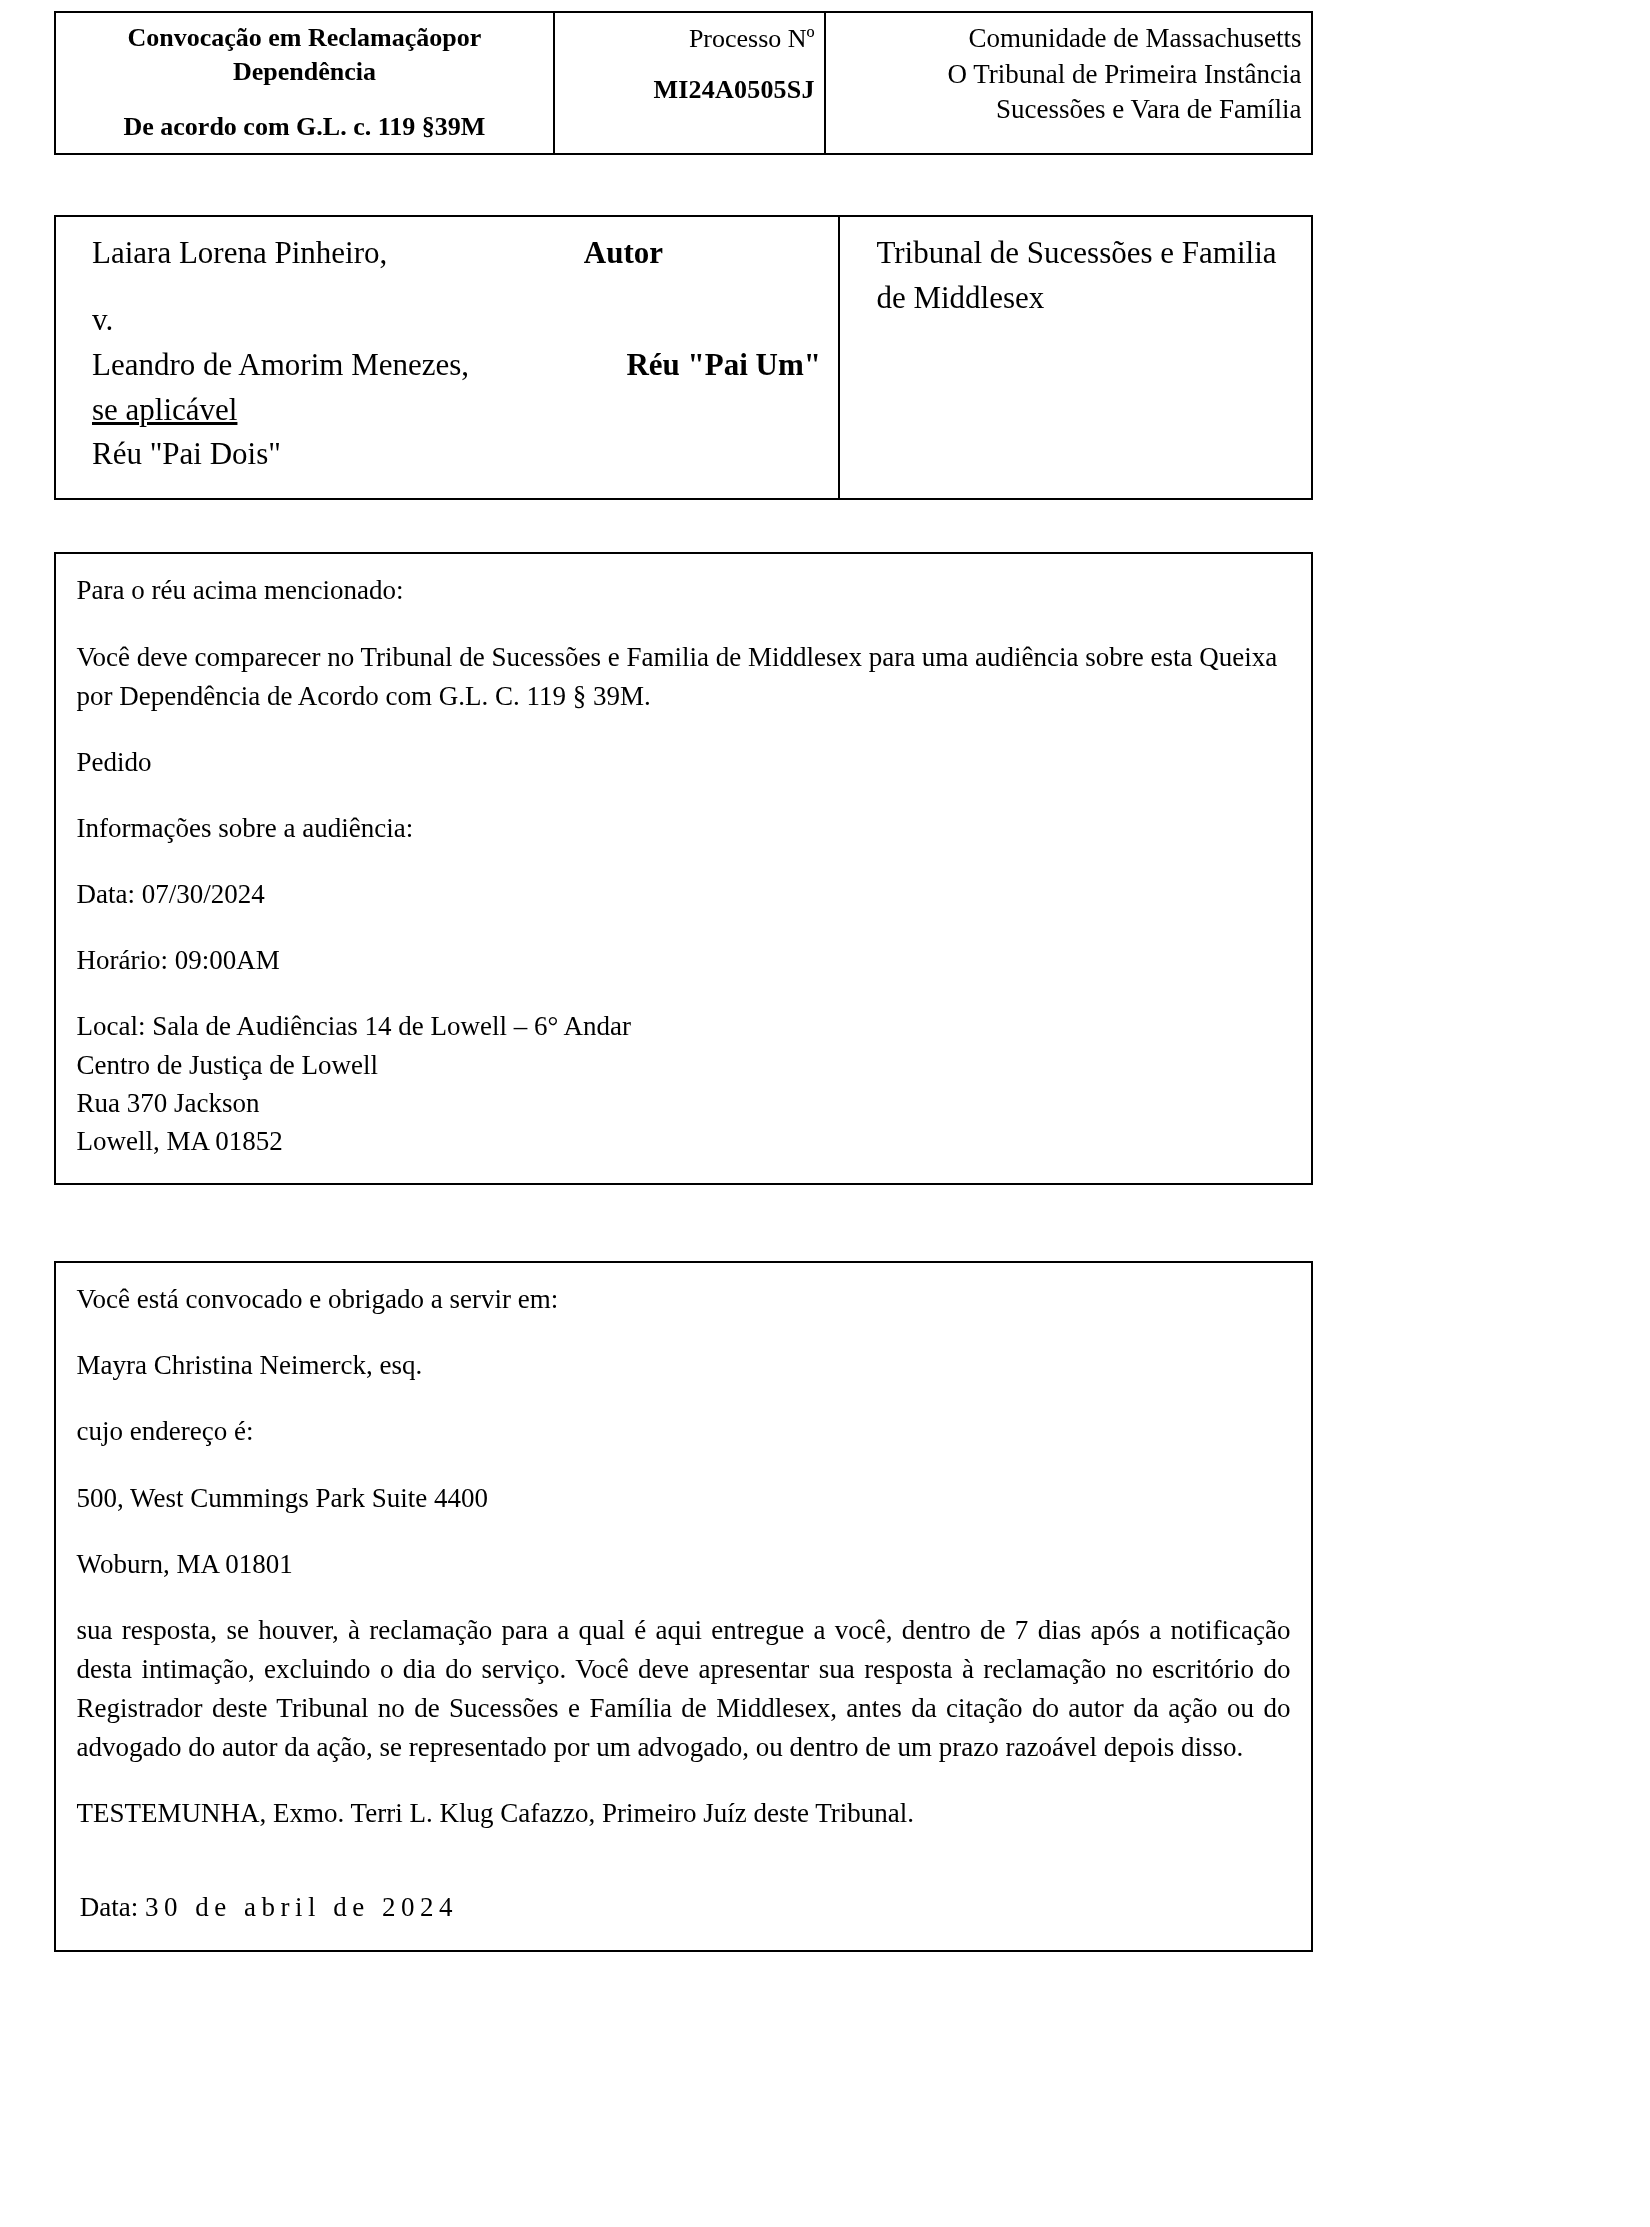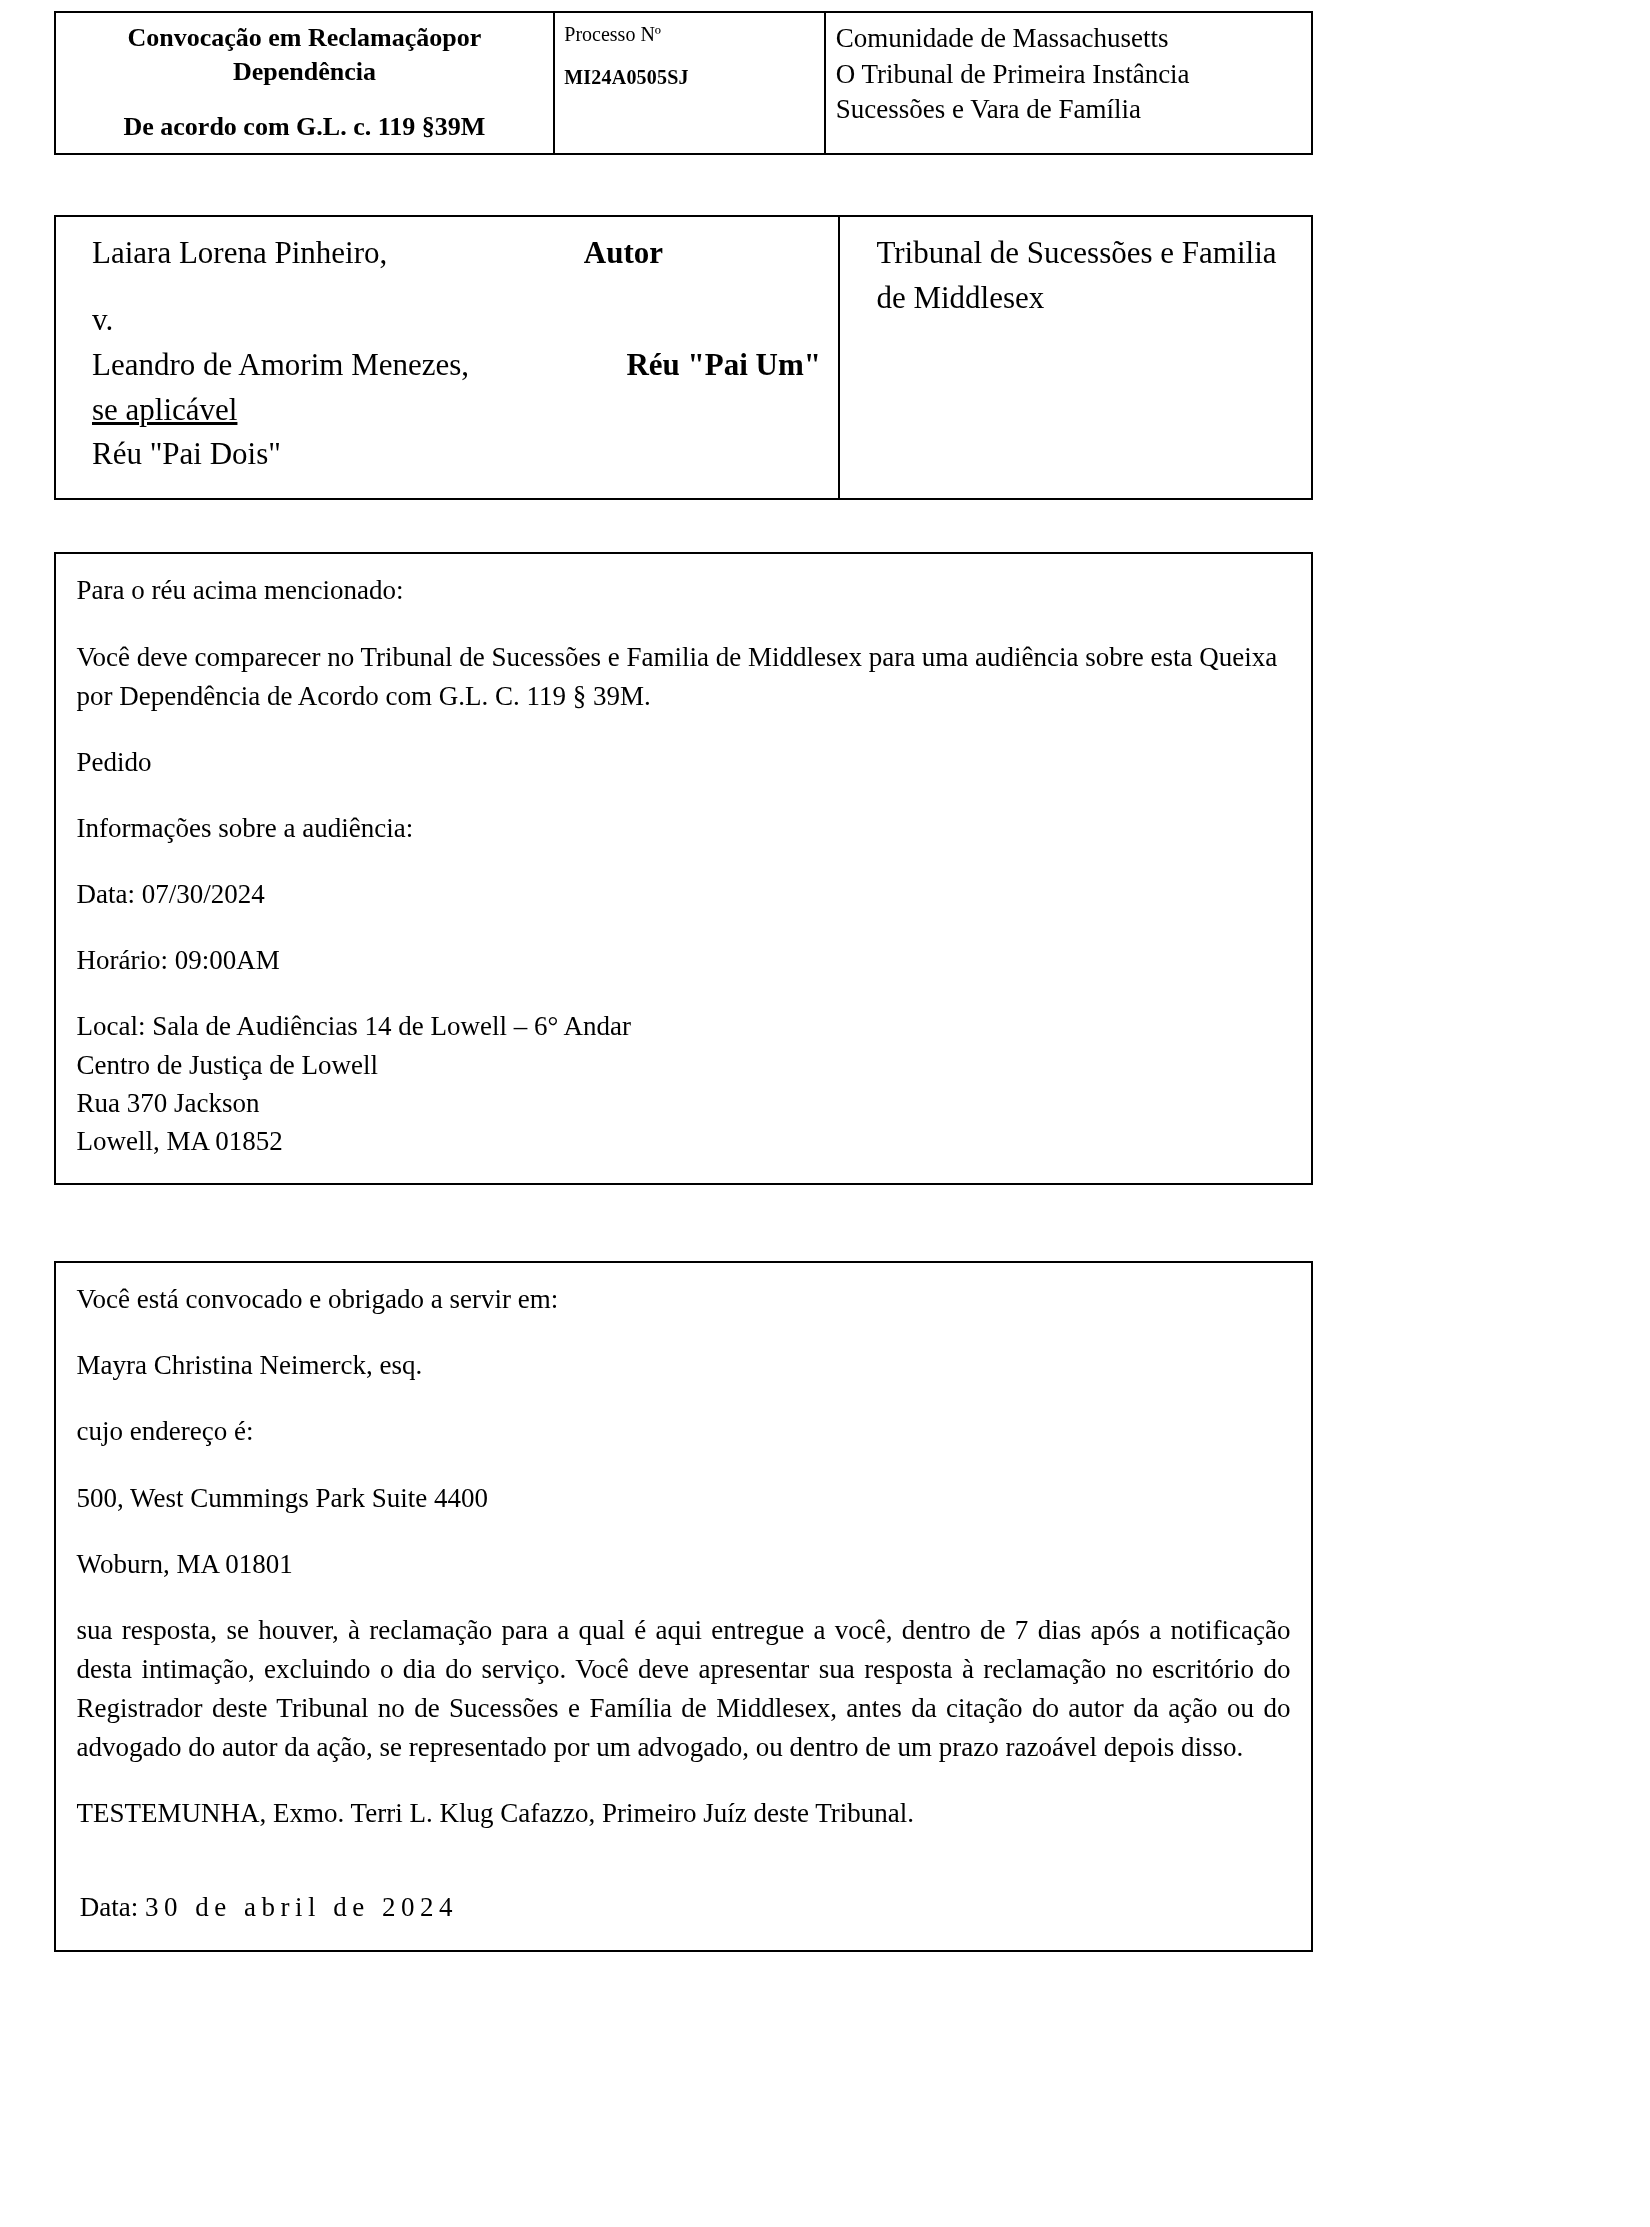--- a/index.html
+++ b/index.html
@@ -35,33 +35,33 @@
     text-align: center;
     font-weight: bold;
     font-size: 26px;
     line-height: 1.32;
   }
   .hdr-left .l2 {
     margin-top: 20.6px;
   }
   .hdr-mid {
     width: 21%;
-    text-align: left;
-    font-size: 20px;
+    text-align: right;
+    font-size: 26px;
     line-height: 1.35;
     margin-left: 44px;
   }
   .hdr-mid .case-no {
     font-weight: bold;
     margin-top: 16px;
     letter-spacing: 0.2px;
   }
   .hdr-right {
     width: 39%;
-    text-align: left;
+    text-align: right;
     font-size: 27px;
     line-height: 1.32;
     padding-top: 33px;
   }
 
   .gap-sm { height: 60px; }
   .gap-md { height: 52px; }
   .gap-lg { height: 76px; }
 
   

